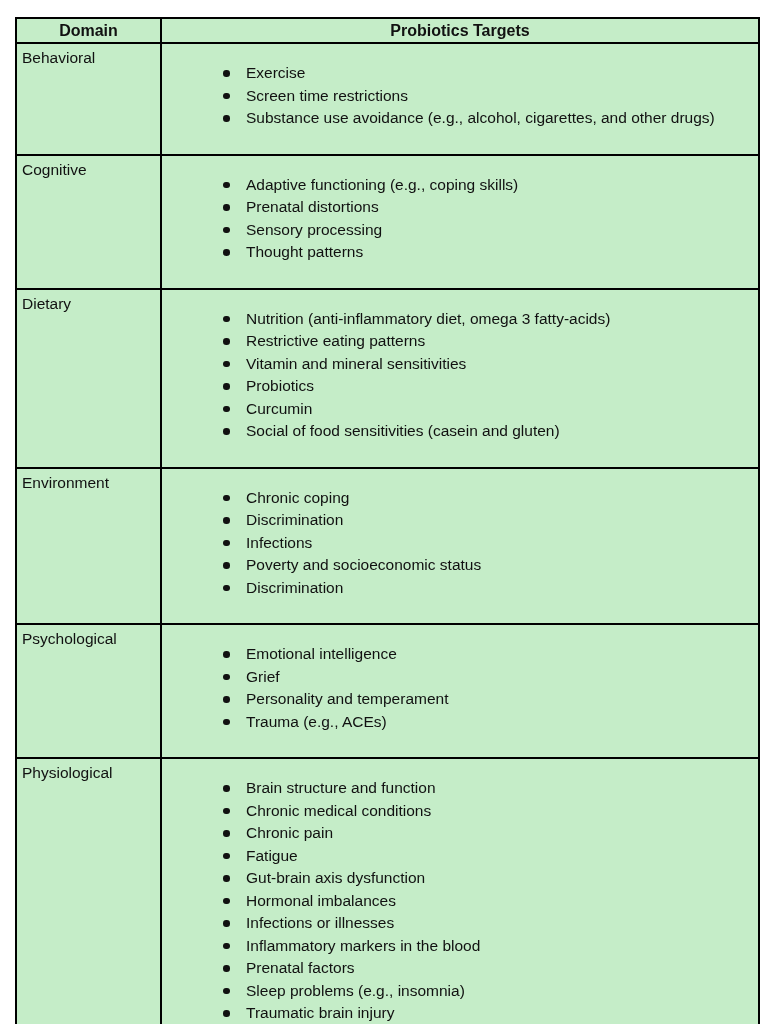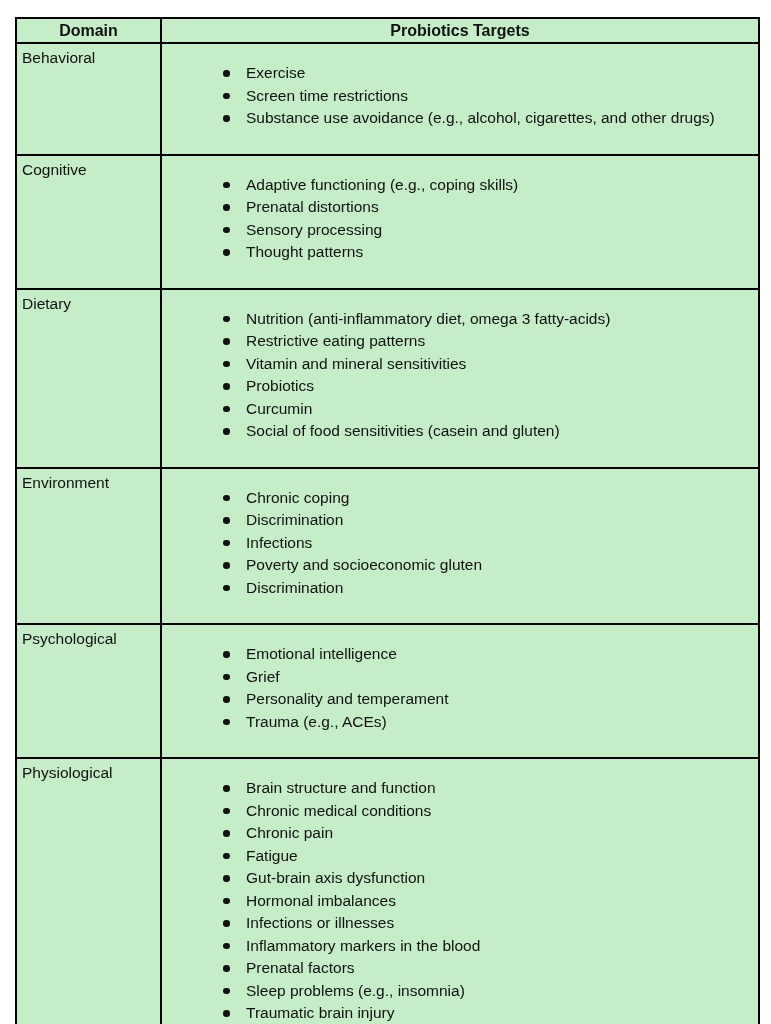--- a/index.html
+++ b/index.html
@@ -123,21 +123,21 @@
             </ul>
           </td>
         </tr>
         <tr>
           <td class="domain-cell">Environment</td>
           <td class="targets-cell">
             <ul>
               <li><span class="bullet"></span><span>Chronic coping</span></li>
               <li><span class="bullet"></span><span>Discrimination</span></li>
               <li><span class="bullet"></span><span>Infections</span></li>
-              <li><span class="bullet"></span><span>Poverty and socioeconomic gluten</span></li>
+              <li><span class="bullet"></span><span>Poverty and socioeconomic status</span></li>
               <li><span class="bullet"></span><span>Discrimination</span></li>
             </ul>
           </td>
         </tr>
         <tr>
           <td class="domain-cell">Psychological</td>
           <td class="targets-cell">
             <ul>
               <li><span class="bullet"></span><span>Emotional intelligence</span></li>
               <li><span class="bullet"></span><span>Grief</span></li>

